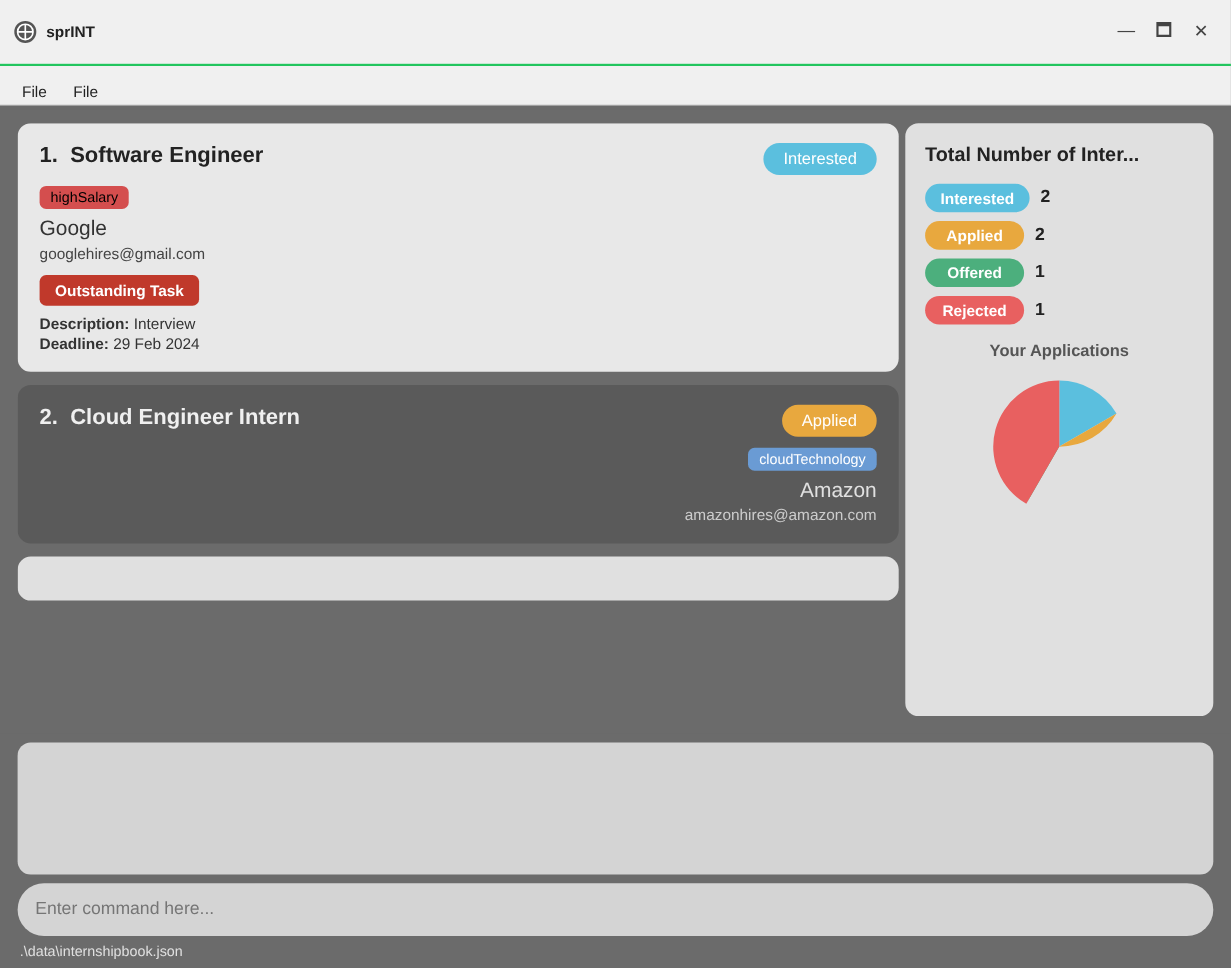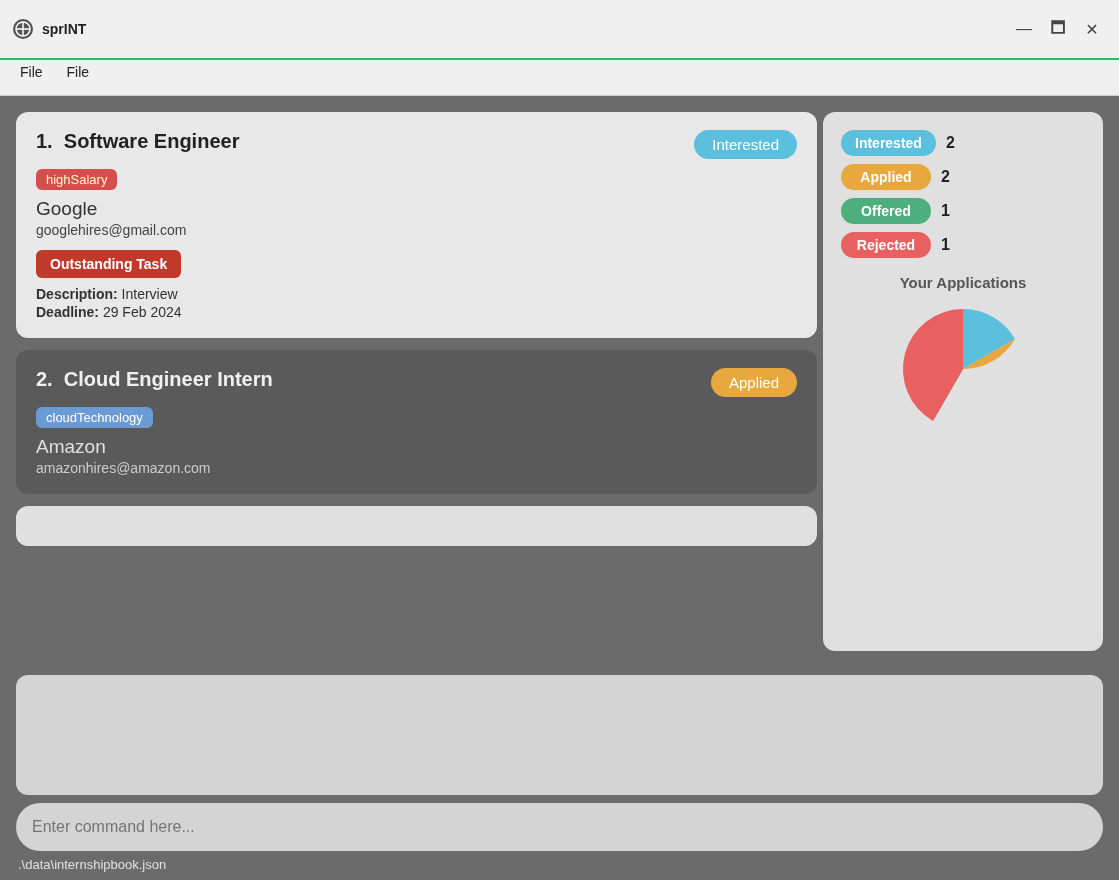--- a/index.html
+++ b/index.html
@@ -54,21 +54,21 @@
       font-size: 16px;
       color: #444;
       border-radius: 4px;
     }
 
     
     .menu-bar {
       background: #f0f0f0;
       height: 36px;
       display: flex;
-      align-items: flex-start;
+      align-items: flex-end;
       padding: 0 8px;
       border-bottom: 1px solid #ccc;
       flex-shrink: 0;
     }
     .menu-item {
       padding: 4px 12px;
       font-size: 14px;
       color: #222;
       cursor: pointer;
       border-radius: 4px;
@@ -121,20 +121,21 @@
     
     .job-card {
       background: #e8e8e8;
       border-radius: 12px;
       padding: 18px 20px;
       flex-shrink: 0;
     }
     .job-card.dark {
       background: #5a5a5a;
       color: #f0f0f0;
+      text-align: right;
     }
     .job-card-header {
       display: flex;
       justify-content: space-between;
       align-items: flex-start;
       margin-bottom: 10px;
     }
     .job-title {
       font-size: 20px;
       font-weight: 600;
@@ -155,21 +156,21 @@
     .badge-rejected { background: #e86060; }
 
     .tag {
       display: inline-block;
       padding: 3px 10px;
       border-radius: 6px;
       font-size: 13px;
       margin-bottom: 8px;
       font-weight: 500;
     }
-    .tag-high-salary { background: #d44e4e; color: #fef9c3; }
+    .tag-high-salary { background: #d44e4e; color: #000000; }
     .tag-cloud { background: #6a9bd4; color: white; }
 
     .company-name {
       font-size: 19px;
       color: #333;
       margin-bottom: 2px;
     }
     .job-card.dark .company-name { color: #e0e0e0; }
     .company-email {
       font-size: 14px;
@@ -381,20 +382,21 @@
         <div class="company-name">Amazon</div>
         <div class="company-email">amazonhires@amazon.com</div>
       </div>
 
       <div class="partial-card"></div>
 
     </div>
   </div>
 
   <div class="right-panel">
+    <div class="panel-title">Total Number of Inter...</div>
 
     <div class="stats-list">
 
       <div class="stat-row">
         <span class="stat-badge badge-interested">Interested</span>
         <span class="stat-count">2</span>
       </div>
 
       <div class="stat-row">
         <span class="stat-badge badge-applied">Applied</span>

